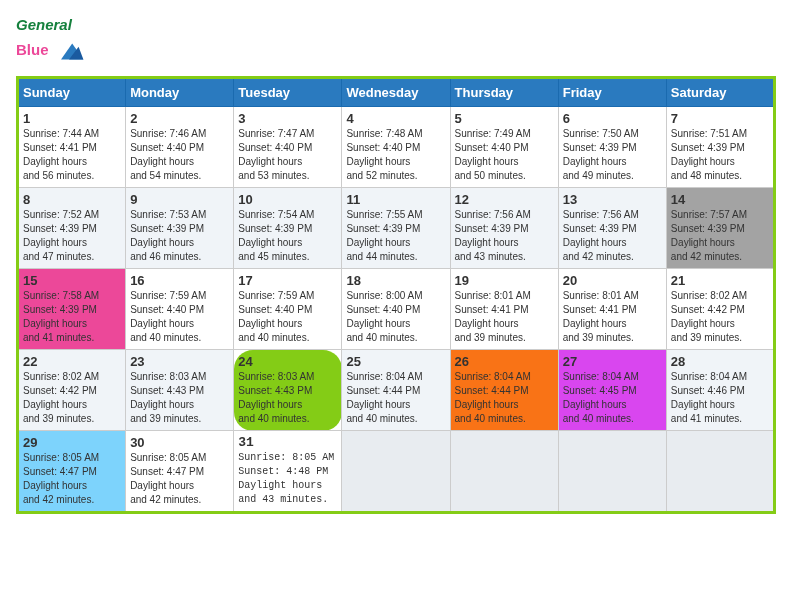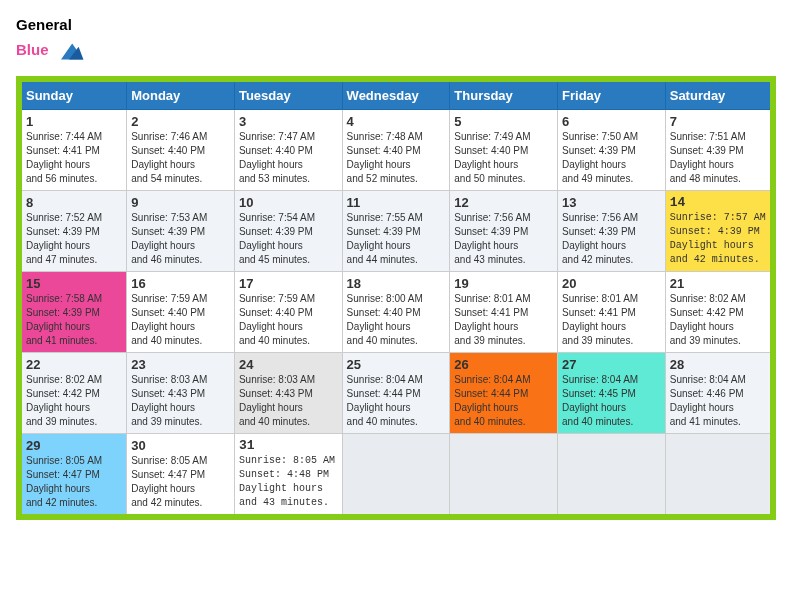--- a/index.html
+++ b/index.html
@@ -21,21 +21,22 @@
       align-items: center;
       gap: 0;
     }
     .logo-text {
       font-size: 15px;
       font-weight: bold;
       color: #333;
       line-height: 1.2;
     }
     .logo-text span {
-      color: #000000;
+      color: #15803d;
+      font-style: italic;
     }
     .logo-icon {
       width: 32px;
       height: 32px;
       margin-left: 2px;
     }
     .title-area {
       text-align: right;
     }
     .month-title {
@@ -43,21 +44,21 @@
       font-weight: normal;
       color: #333;
     }
     .location {
       font-size: 14px;
       color: #555;
     }
     .calendar {
       width: 100%;
       border-collapse: collapse;
-      border: 6px solid #84cc16;
+      border: 3px solid #84cc16;
     }
     .calendar th {
       background: #2a7abf;
       color: #fff;
       font-size: 13px;
       font-weight: bold;
       padding: 6px 4px;
       border: 1px solid #1a6aaf;
       text-align: left;
     }
@@ -242,21 +243,21 @@
       </td>
         <td style="background: rgb(240, 244, 248);">
         <span class="day-num">13</span>
         <div class="cell-info">
           Sunrise: 7:56 AM<br>
           Sunset: 4:39 PM<br>
           Daylight hours<br>
           and 42 minutes.
         </div>
       </td>
-        <td style="background: #fde047; font-family: Liberation Mono, monospace;">
+        <td style="background: #a3a3a3;">
         <span class="day-num">14</span>
         <div class="cell-info">
           Sunrise: 7:57 AM<br>
           Sunset: 4:39 PM<br>
           Daylight hours<br>
           and 42 minutes.
         </div>
       </td>
       </tr>
       <tr>
@@ -336,21 +337,21 @@
       </td>
         <td style="background: rgb(240, 244, 248);">
         <span class="day-num">23</span>
         <div class="cell-info">
           Sunrise: 8:03 AM<br>
           Sunset: 4:43 PM<br>
           Daylight hours<br>
           and 39 minutes.
         </div>
       </td>
-        <td style="background: #e5e5e5;">
+        <td style="background: #84cc16; border-radius: 19px;">
         <span class="day-num">24</span>
         <div class="cell-info">
           Sunrise: 8:03 AM<br>
           Sunset: 4:43 PM<br>
           Daylight hours<br>
           and 40 minutes.
         </div>
       </td>
         <td style="background: rgb(240, 244, 248);">
         <span class="day-num">25</span>
@@ -363,21 +364,21 @@
       </td>
         <td style="background: #f97316;">
         <span class="day-num">26</span>
         <div class="cell-info">
           Sunrise: 8:04 AM<br>
           Sunset: 4:44 PM<br>
           Daylight hours<br>
           and 40 minutes.
         </div>
       </td>
-        <td style="background: #5eead4;">
+        <td style="background: #d946ef;">
         <span class="day-num">27</span>
         <div class="cell-info">
           Sunrise: 8:04 AM<br>
           Sunset: 4:45 PM<br>
           Daylight hours<br>
           and 40 minutes.
         </div>
       </td>
         <td style="background: rgb(240, 244, 248);">
         <span class="day-num">28</span>

